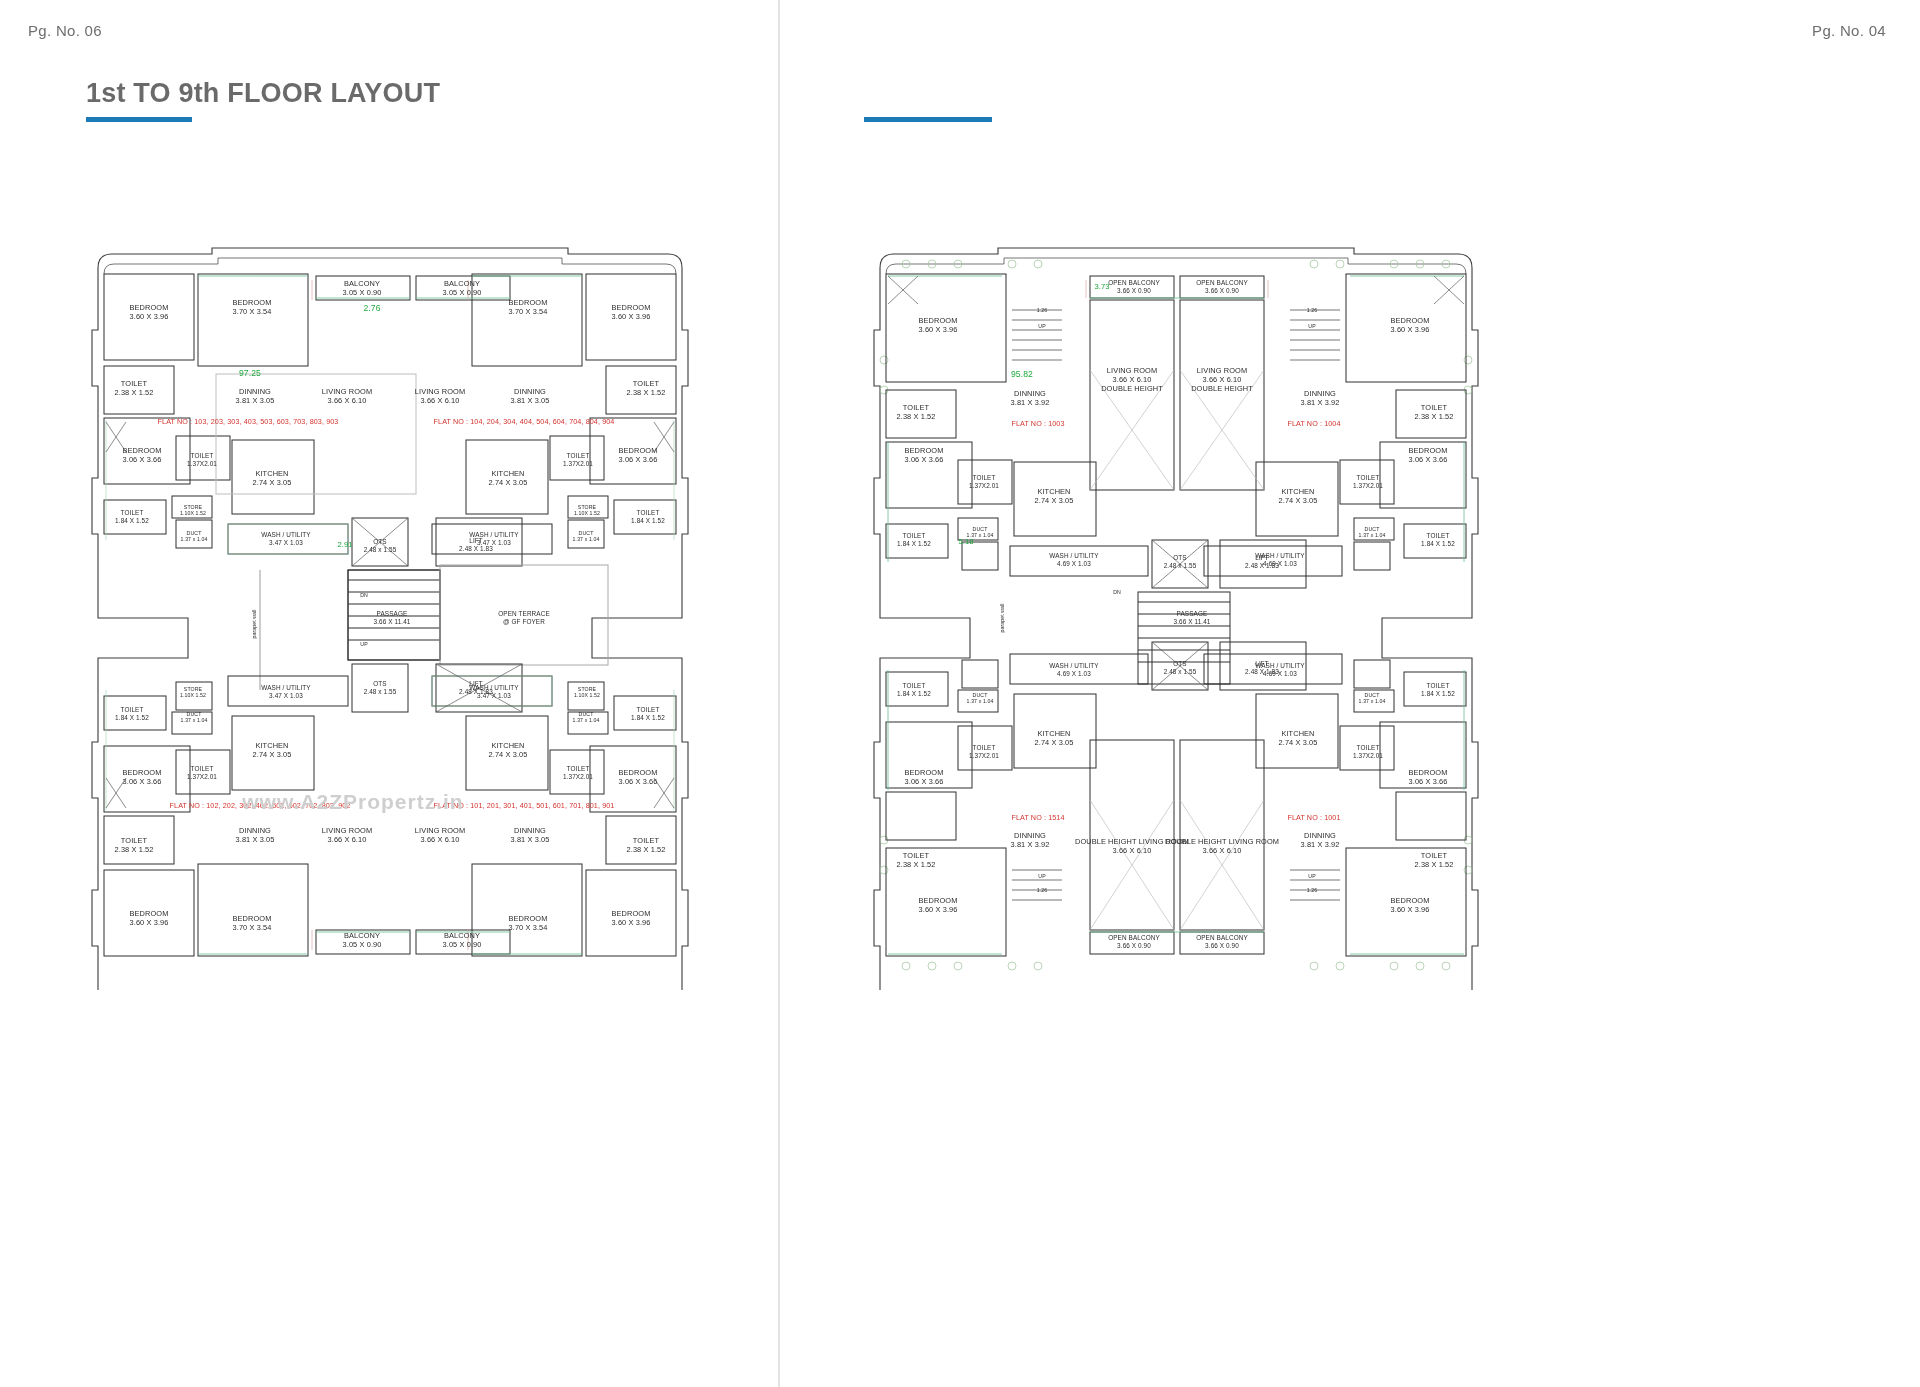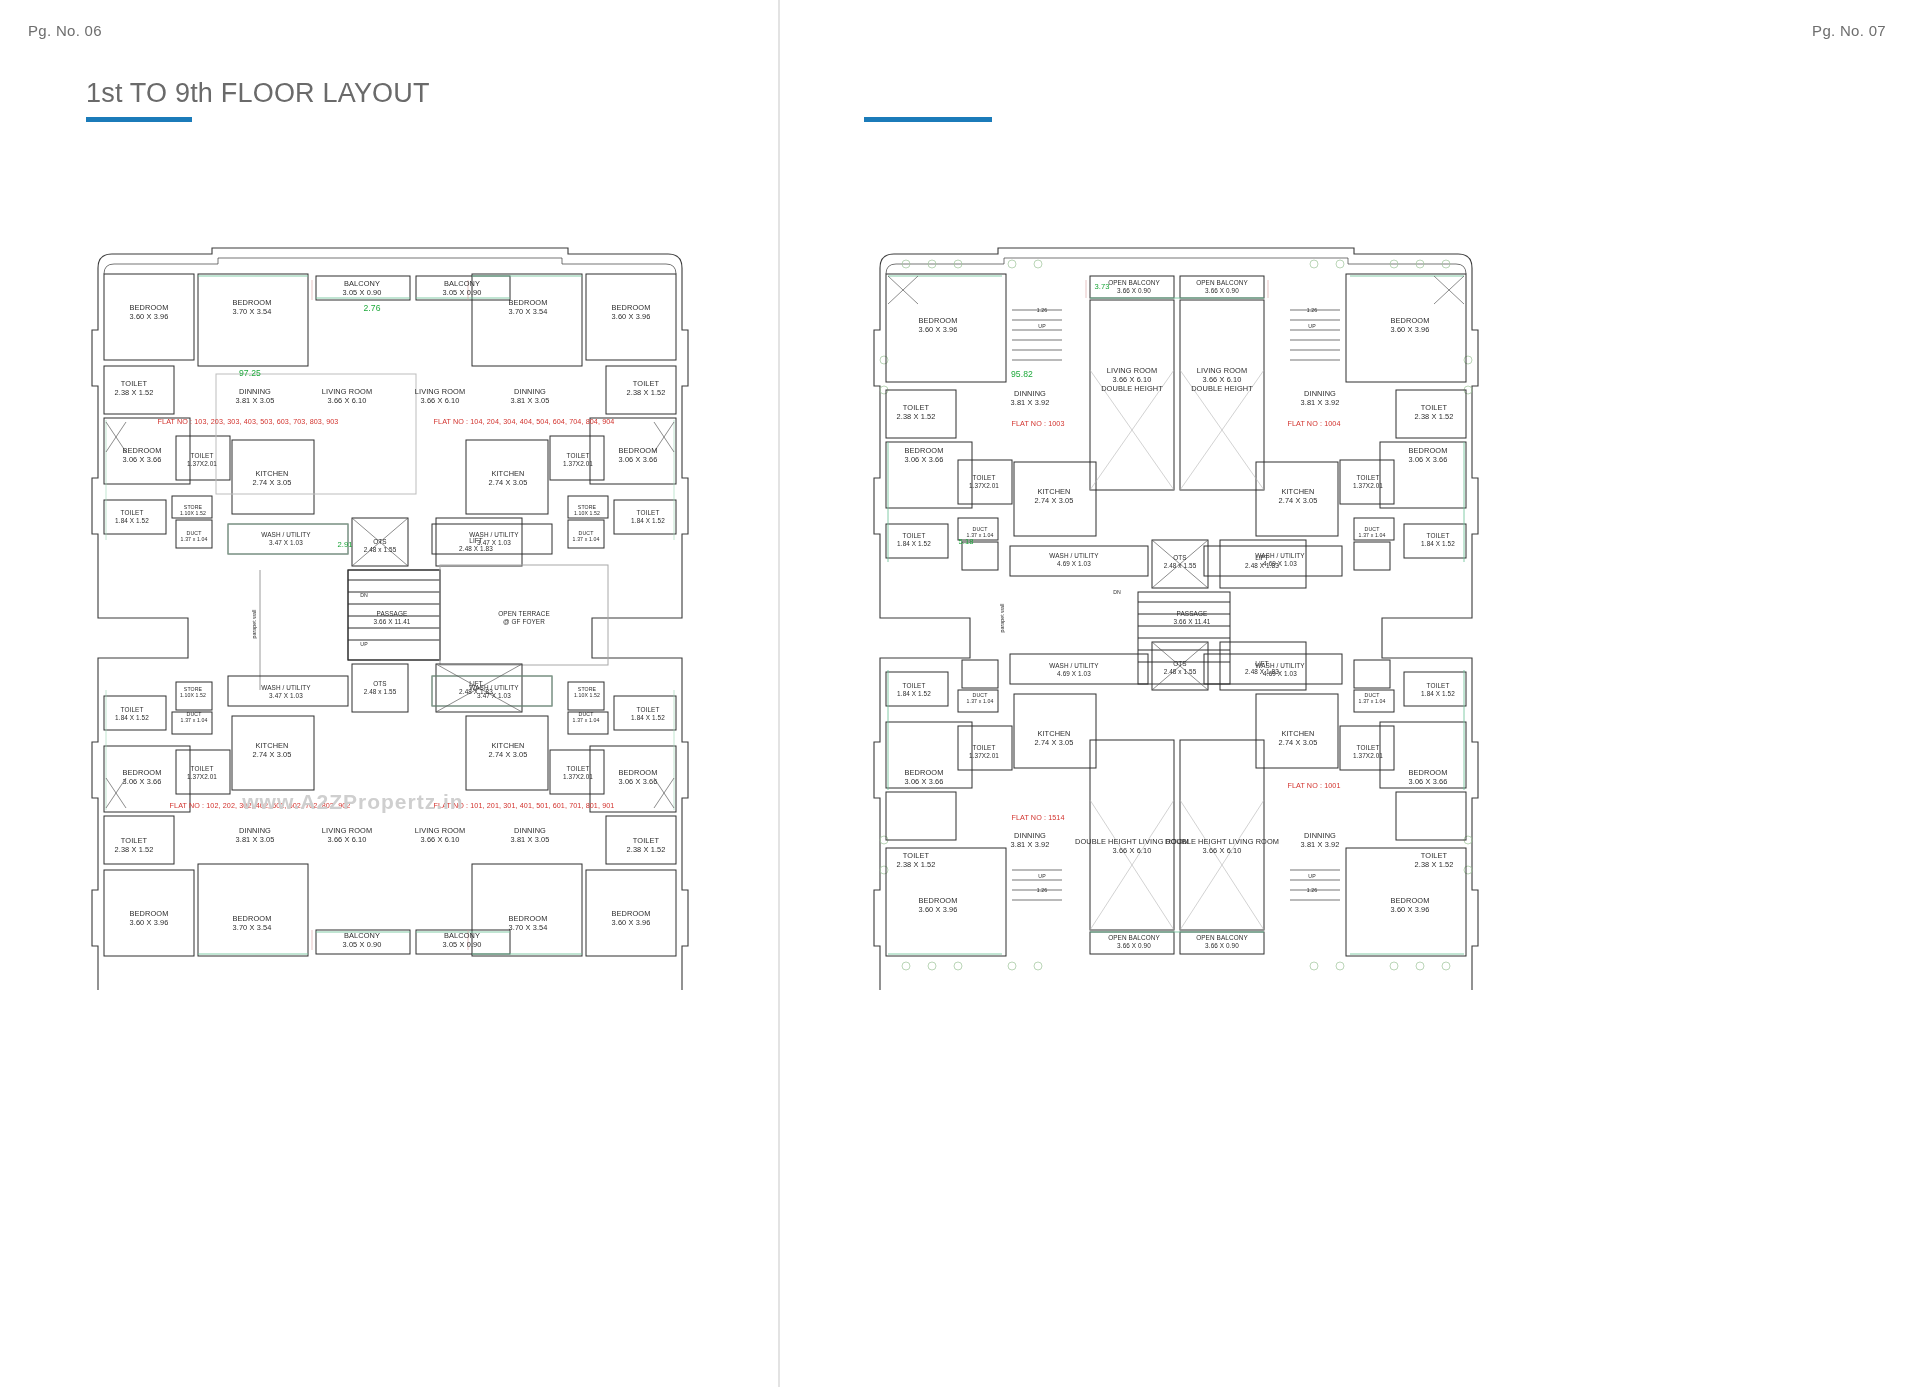--- a/index.html
+++ b/index.html
@@ -8,21 +8,21 @@
 
   .page{position:absolute;top:0;height:1387px;background:#fff;}
   .page-left{left:0;width:706px;}
   .divider{position:absolute;left:778px;top:0;width:2px;height:1387px;background:#e3e3e3;}
   .page-right{left:782px;width:1138px;}
 
   .pgno{position:absolute;font-size:15px;color:#6e6e6e;letter-spacing:.3px;white-space:nowrap;}
   .pgno-left{left:28px;top:22px;}
   .pgno-right{right:34px;top:22px;}
 
-  .title{position:absolute;font-size:27px;font-weight:normal;color:#6a6a6a;
+  .title{position:absolute;font-size:27px;font-weight:bold;color:#6a6a6a;
          letter-spacing:.2px;white-space:nowrap;}
   .title-left{left:86px;top:78px;}
   .ul{position:absolute;height:5px;background:#1b7bb9;}
   .ul-left{left:86px;top:117px;width:106px;}
 
   
   .plan{position:absolute;}
   .plan-left{left:80px;top:240px;width:620px;height:750px;}
 
   .plan svg{display:block;width:100%;height:100%;}
@@ -429,21 +429,21 @@
   </div>
 
   <div class="wm">
     <div class="wm-url">www.A2ZPropertz.in</div>
   </div>
 </div>
 
 <div class="divider"></div>
 
 <div class="page page-right">
-  <div class="pgno pgno-right">Pg. No. 07</div>
+  <div class="pgno pgno-right">Pg. No. 04</div>
   <div class="ul" style="left:82px;top:117px;width:128px"></div>
 
   <div class="plan" style="left:80px;top:240px;width:628px;height:750px">
     <svg viewBox="0 0 628 750" xmlns="http://www.w3.org/2000/svg">
       <g fill="none" stroke="#3a3a3a" stroke-width="1.1">
         <path d="M18 28 q0-14 14-14 h104 v-6 h356 v6 h104 q14 0 14 14 v62 h6 v56 h-6 v92 h6 v56 h-6 v84
                  h-90 v40 h90 v84 h6 v56 h-6 v92 h6 v56 h-6 v62 q0 14-14 14 h-104 v6 h-356 v-6 h-104
                  q-14 0-14-14 v-62 h-6 v-56 h6 v-92 h-6 v-56 h6 v-84 h90 v-40 h-90 v-84 h-6 v-56 h6 v-92 h-6 v-56 h6 z"></path>
         <path d="M24 34 q0-10 10-10 h108 v-6 h344 v6 h108 q10 0 10 10" stroke-width="0.7"></path>
       </g>
@@ -678,21 +678,21 @@
         <span class="d">3.81 X 3.92</span>
       </div>
     <div class="lbl" style="left:458px;top:600px">
       <b>DINNING</b>
         <span class="d">3.81 X 3.92</span>
       </div>
 
     <div class="lbl red" style="left:176px;top:184px">FLAT NO : 1003</div>
     <div class="lbl red" style="left:452px;top:184px">FLAT NO : 1004</div>
     <div class="lbl red" style="left:176px;top:578px">FLAT NO : 1514</div>
-    <div class="lbl red" style="left:452px;top:546px">FLAT NO : 1001</div>
+    <div class="lbl red" style="left:452px;top:578px">FLAT NO : 1001</div>
 
     <div class="lbl" style="left:62px;top:215px">
       <b>BEDROOM</b>
         <span class="d">3.06 X 3.66</span>
       </div>
     <div class="lbl" style="left:566px;top:215px">
       <b>BEDROOM</b>
         <span class="d">3.06 X 3.66</span>
       </div>
     <div class="lbl" style="left:62px;top:537px">

